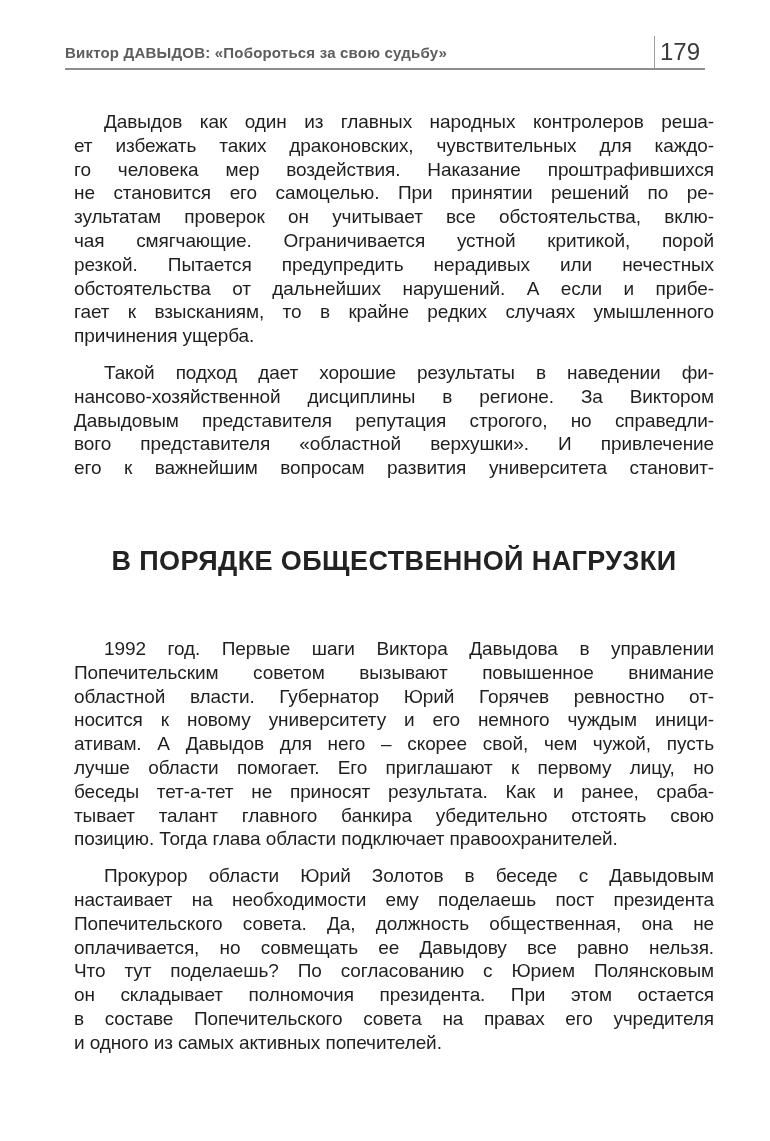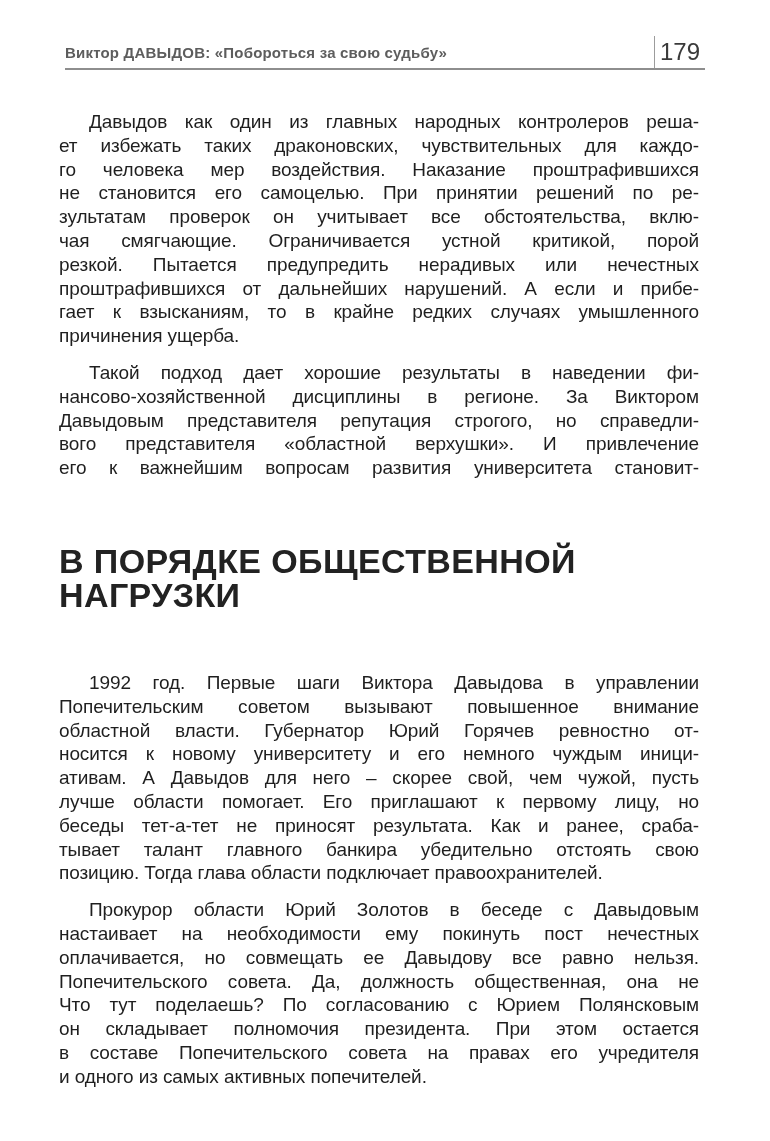--- a/index.html
+++ b/index.html
@@ -35,41 +35,41 @@
   .page-number {
     width: 50px;
     display: flex;
     align-items: center;
     justify-content: center;
     font-size: 24px;
     color: var(--page-number-color, #3a3a3a);
   }
   .text-body {
     position: absolute;
-    left: 59px;
+    left: 74px;
     top: 110px;
     width: 640px;
     font-size: 19px;
     line-height: 23.8px;
     letter-spacing: -0.1px;
     color: var(--body-text, #1f1f1f);
   }
   .para { margin: 0 0 13px 0; }
   .line {
     text-align: justify;
     text-align-last: justify;
   }
   .line.first { text-indent: 30px; }
   .line.last { text-align-last: left; }
   .section-heading {
     margin: 64px 0 59px 0;
     line-height: 34px;
-    text-align: left;
+    text-align: center;
     font-weight: bold;
-    font-size: 34px;
+    font-size: 27px;
     letter-spacing: 0.4px;
     color: var(--heading-text, #222222);
   }
 </style>
 </head>
 <body>
 
 <div class="page">
   <div class="header">
     <div class="header-title">Виктор ДАВЫДОВ: «Побороться за свою судьбу»</div>
@@ -77,21 +77,21 @@
   </div>
   <div class="text-body">
       <div class="para">
         <div class="line first">Давыдов как один из главных народных контролеров реша-</div>
         <div class="line">ет избежать таких драконовских, чувствительных для каждо-</div>
         <div class="line">го человека мер воздействия. Наказание проштрафившихся</div>
         <div class="line">не становится его самоцелью. При принятии решений по ре-</div>
         <div class="line">зультатам проверок он учитывает все обстоятельства, вклю-</div>
         <div class="line">чая смягчающие. Ограничивается устной критикой, порой</div>
         <div class="line">резкой. Пытается предупредить нерадивых или нечестных</div>
-        <div class="line">проштрафившихся от дальнейших нарушений. А если и прибе-</div>
+        <div class="line">обстоятельства от дальнейших нарушений. А если и прибе-</div>
         <div class="line">гает к взысканиям, то в крайне редких случаях умышленного</div>
         <div class="line last">причинения ущерба.</div>
       </div>
       <div class="para">
         <div class="line first">Такой подход дает хорошие результаты в наведении фи-</div>
         <div class="line">нансово-хозяйственной дисциплины в регионе. За Виктором</div>
         <div class="line">Давыдовым представителя репутация строгого, но справедли-</div>
         <div class="line">вого представителя «областной верхушки». И привлечение</div>
         <div class="line">его к важнейшим вопросам развития университета становит-</div>
       </div>
@@ -102,22 +102,22 @@
         <div class="line">областной власти. Губернатор Юрий Горячев ревностно от-</div>
         <div class="line">носится к новому университету и его немного чуждым иници-</div>
         <div class="line">ативам. А Давыдов для него – скорее свой, чем чужой, пусть</div>
         <div class="line">лучше области помогает. Его приглашают к первому лицу, но</div>
         <div class="line">беседы тет-а-тет не приносят результата. Как и ранее, сраба-</div>
         <div class="line">тывает талант главного банкира убедительно отстоять свою</div>
         <div class="line last">позицию. Тогда глава области подключает правоохранителей.</div>
       </div>
       <div class="para">
         <div class="line first">Прокурор области Юрий Золотов в беседе с Давыдовым</div>
-        <div class="line">настаивает на необходимости ему покинуть пост нечестных</div>
+        <div class="line">настаивает на необходимости ему поделаешь пост президента</div>
+        <div class="line">Попечительского совета. Да, должность общественная, она не</div>
         <div class="line">оплачивается, но совмещать ее Давыдову все равно нельзя.</div>
-        <div class="line">Попечительского совета. Да, должность общественная, она не</div>
         <div class="line">Что тут поделаешь? По согласованию с Юрием Полянсковым</div>
         <div class="line">он складывает полномочия президента. При этом остается</div>
         <div class="line">в составе Попечительского совета на правах его учредителя</div>
         <div class="line last">и одного из самых активных попечителей.</div>
       </div>
     </div>
 </div>
 
 </body></html>

